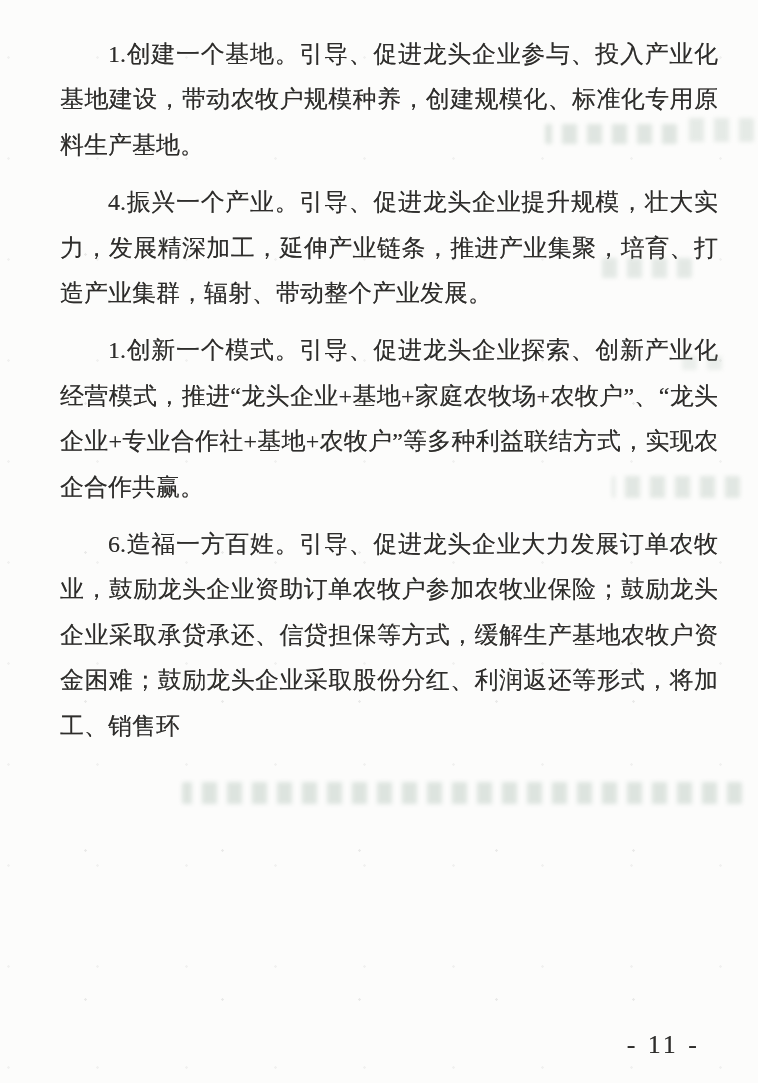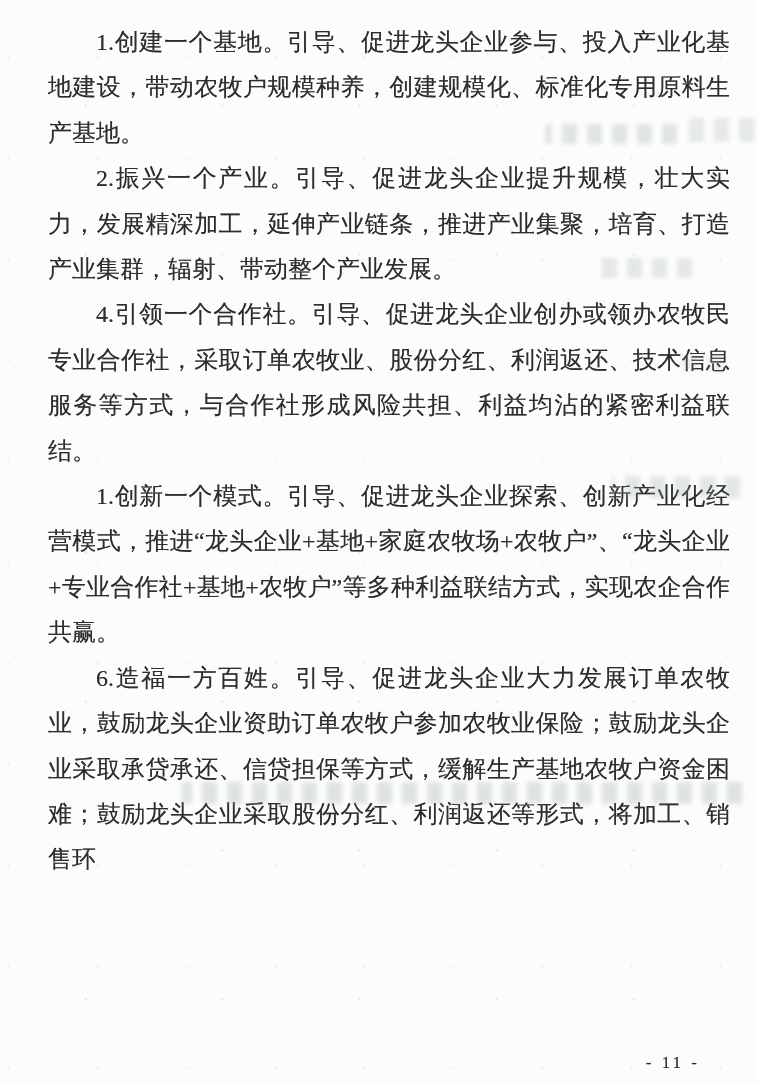--- a/index.html
+++ b/index.html
@@ -29,28 +29,28 @@
   .text-block{
     position:absolute;
     left:48px;top:20px;width:682px;
     font-size:24px;
     line-height:45.4px;
     color:var(--ink);
     text-align:justify;
     text-justify:inter-character;
   }
   .para{
-    margin:0;
+    margin:12px;
     text-indent:2em;
     text-shadow:0 0 0.6px rgba(46,45,43,0.55);
   }
   .page-number{
     position:absolute;
-    right:58px;bottom:10px;
-    font-size:17px;
+    right:58px;bottom:23px;
+    font-size:26px;
     letter-spacing:3px;
     color:var(--ink);
     text-shadow:0 0 0.5px rgba(46,45,43,0.5);
     white-space:nowrap;
     margin-left:44px;
   }
   
   .bleed{
     position:absolute;
     background:repeating-linear-gradient(90deg, var(--bleed) 0 15px, transparent 15px 25px);
@@ -67,22 +67,21 @@
   .bleed-5{left:612px;top:476px;width:128px;height:22px;opacity:.28;}
   .bleed-6{left:182px;top:782px;width:560px;height:22px;opacity:.32;}
 </style>
 </head>
 <body>
 
 <div class="page">
 
   <div class="text-block" id="text-block">
       <p class="para">1.创建一个基地。引导、促进龙头企业参与、投入产业化基地建设，带动农牧户规模种养，创建规模化、标准化专用原料生产基地。</p>
-      <p class="para">2.振兴一个产业。引导、促进龙头企业提升规模，壮大实力，发展精深加工，延伸产业链条，推进产业集聚，培育、打造产业集群，辐射、带动整个产业发展。</p>
-      <p class="para">4.引领一个合作社。引导、促进龙头企业创办或领办农牧民专业合作社，采取订单农牧业、股份分红、利润返还、技术信息服务等方式，与合作社形成风险共担、利益均沾的紧密利益联结。</p>
+      <p class="para">4.振兴一个产业。引导、促进龙头企业提升规模，壮大实力，发展精深加工，延伸产业链条，推进产业集聚，培育、打造产业集群，辐射、带动整个产业发展。</p>
       <p class="para">1.创新一个模式。引导、促进龙头企业探索、创新产业化经营模式，推进“龙头企业+基地+家庭农牧场+农牧户”、“龙头企业+专业合作社+基地+农牧户”等多种利益联结方式，实现农企合作共赢。</p>
       <p class="para">6.造福一方百姓。引导、促进龙头企业大力发展订单农牧业，鼓励龙头企业资助订单农牧户参加农牧业保险；鼓励龙头企业采取承贷承还、信贷担保等方式，缓解生产基地农牧户资金困难；鼓励龙头企业采取股份分红、利润返还等形式，将加工、销售环</p>
     </div>
 
   <div class="bleed bleed-1"></div>
   <div class="bleed bleed-2"></div>
   <div class="bleed bleed-3"></div>
   <div class="bleed bleed-4"></div>
   <div class="bleed bleed-5"></div>
   <div class="bleed bleed-6"></div>

